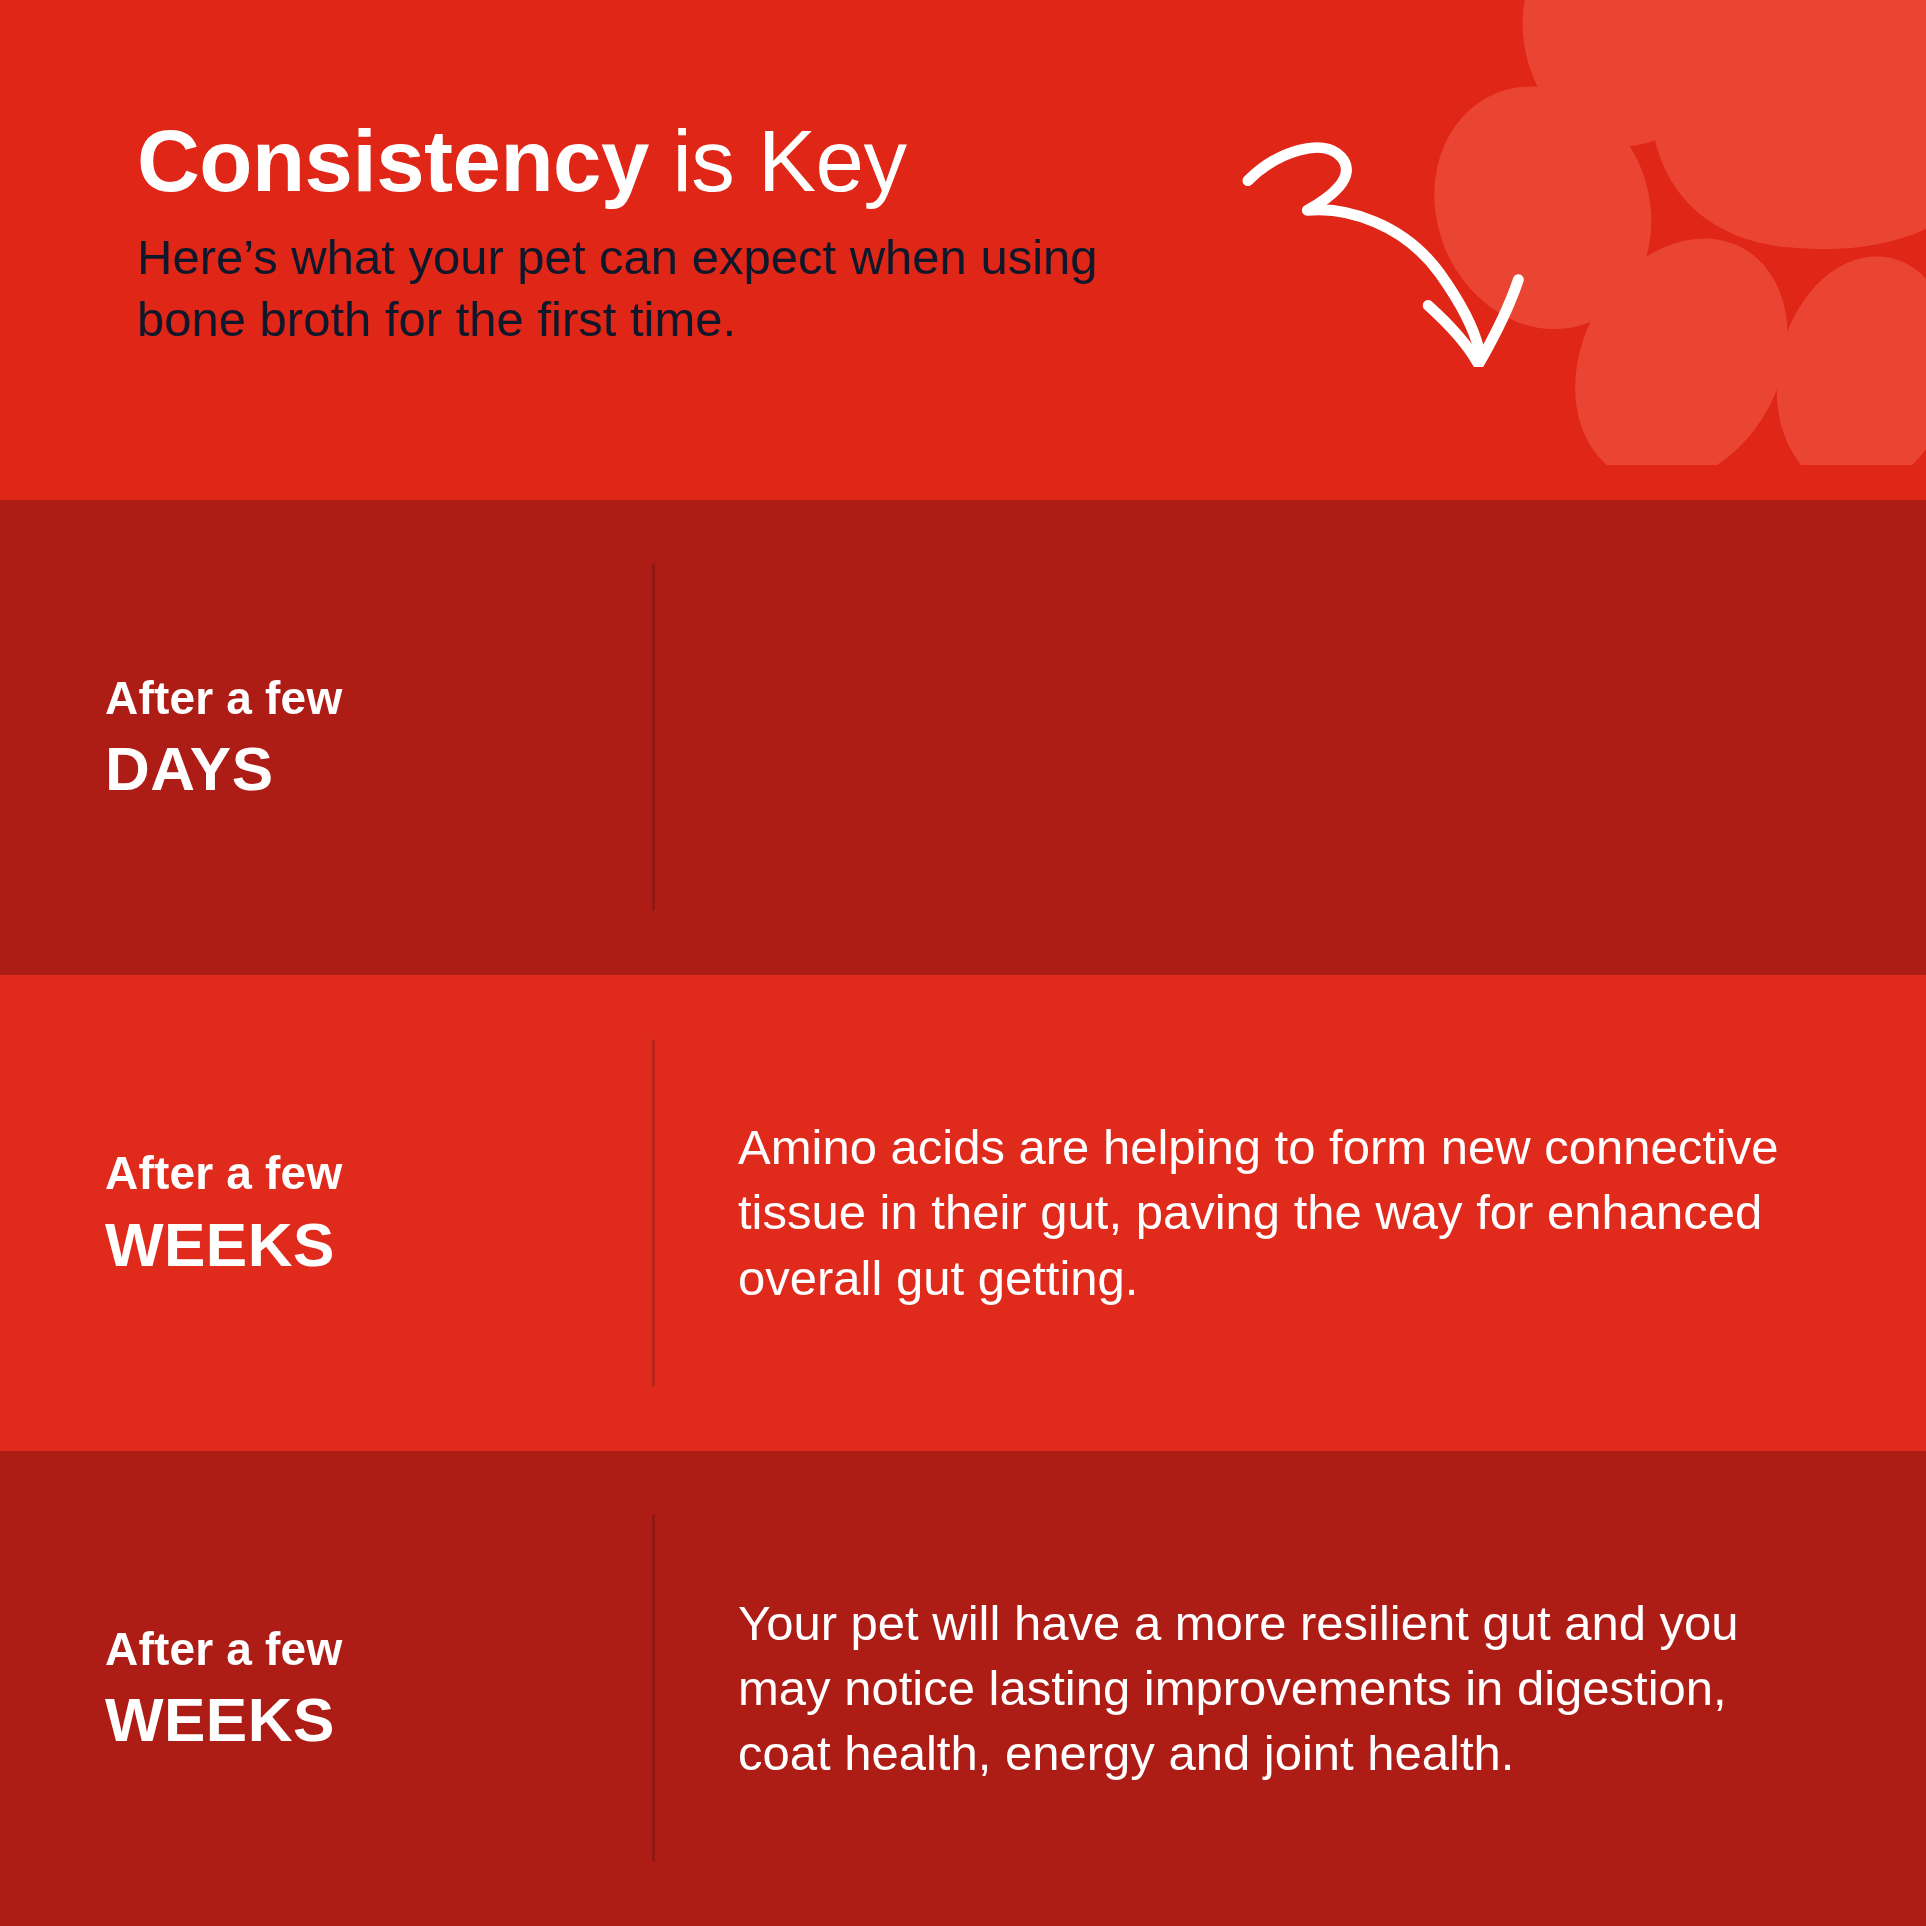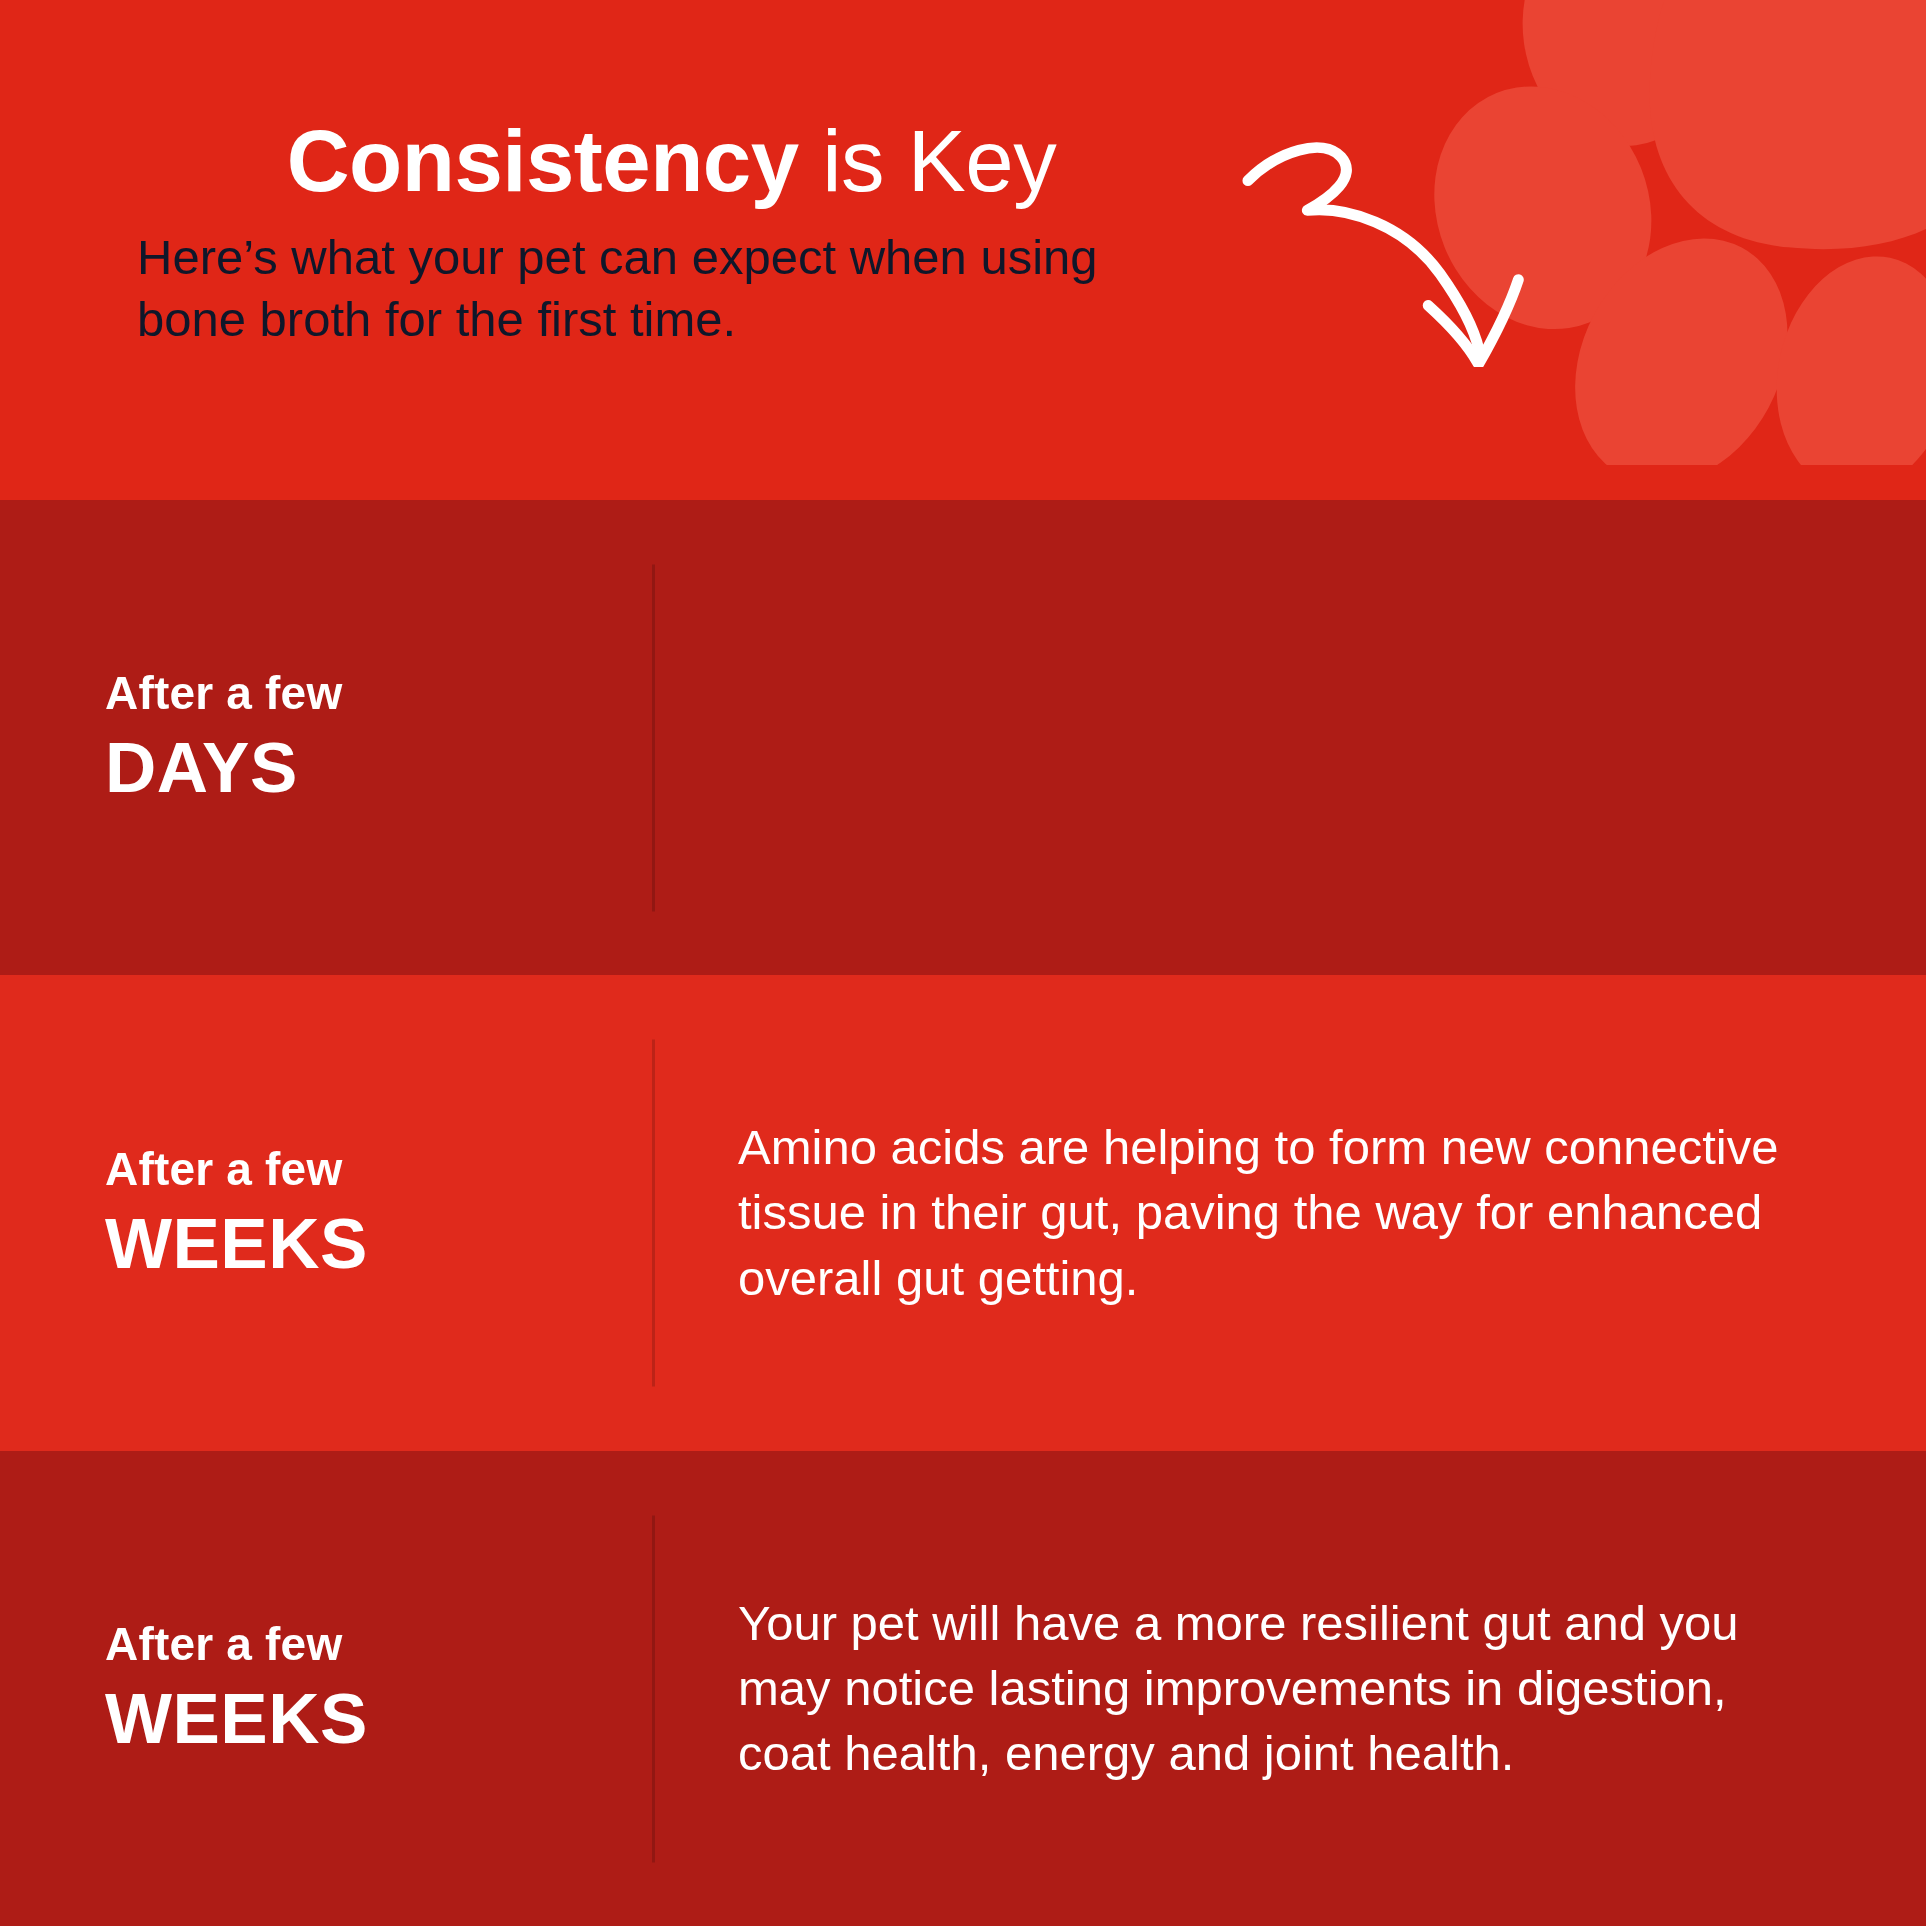--- a/index.html
+++ b/index.html
@@ -33,21 +33,20 @@
     position:absolute;
     left:137px; top:117px;
     width:1069px;
   }
   .title {
     font-size:87px;
     line-height:1.02;
     color:#ffffff;
     letter-spacing:-0.5px;
     white-space:nowrap;
-    text-align:center;
   }
   .title .t-strong { font-weight:700; }
   .title .t-light  { font-weight:400; }
   .subtitle {
     margin-top:20px;
     font-size:49px;
     line-height:1.28;
     font-weight:400;
     color:#0f172a;
     max-width:1030px;
@@ -77,21 +76,21 @@
   }
   .label-small {
     font-size:46px;
     font-weight:700;
     color:#ffffff;
     line-height:1.05;
     letter-spacing:0.2px;
   }
   .label-big {
     margin-top:14px;
-    font-size:71px;
+    font-size:62px;
     font-weight:700;
     color:#ffffff;
     line-height:1.05;
     letter-spacing:0.5px;
   }
   .divider {
     position:absolute;
     right:0; top:50%;
     transform:translateY(-50%);
     width:3px; height:347px;

